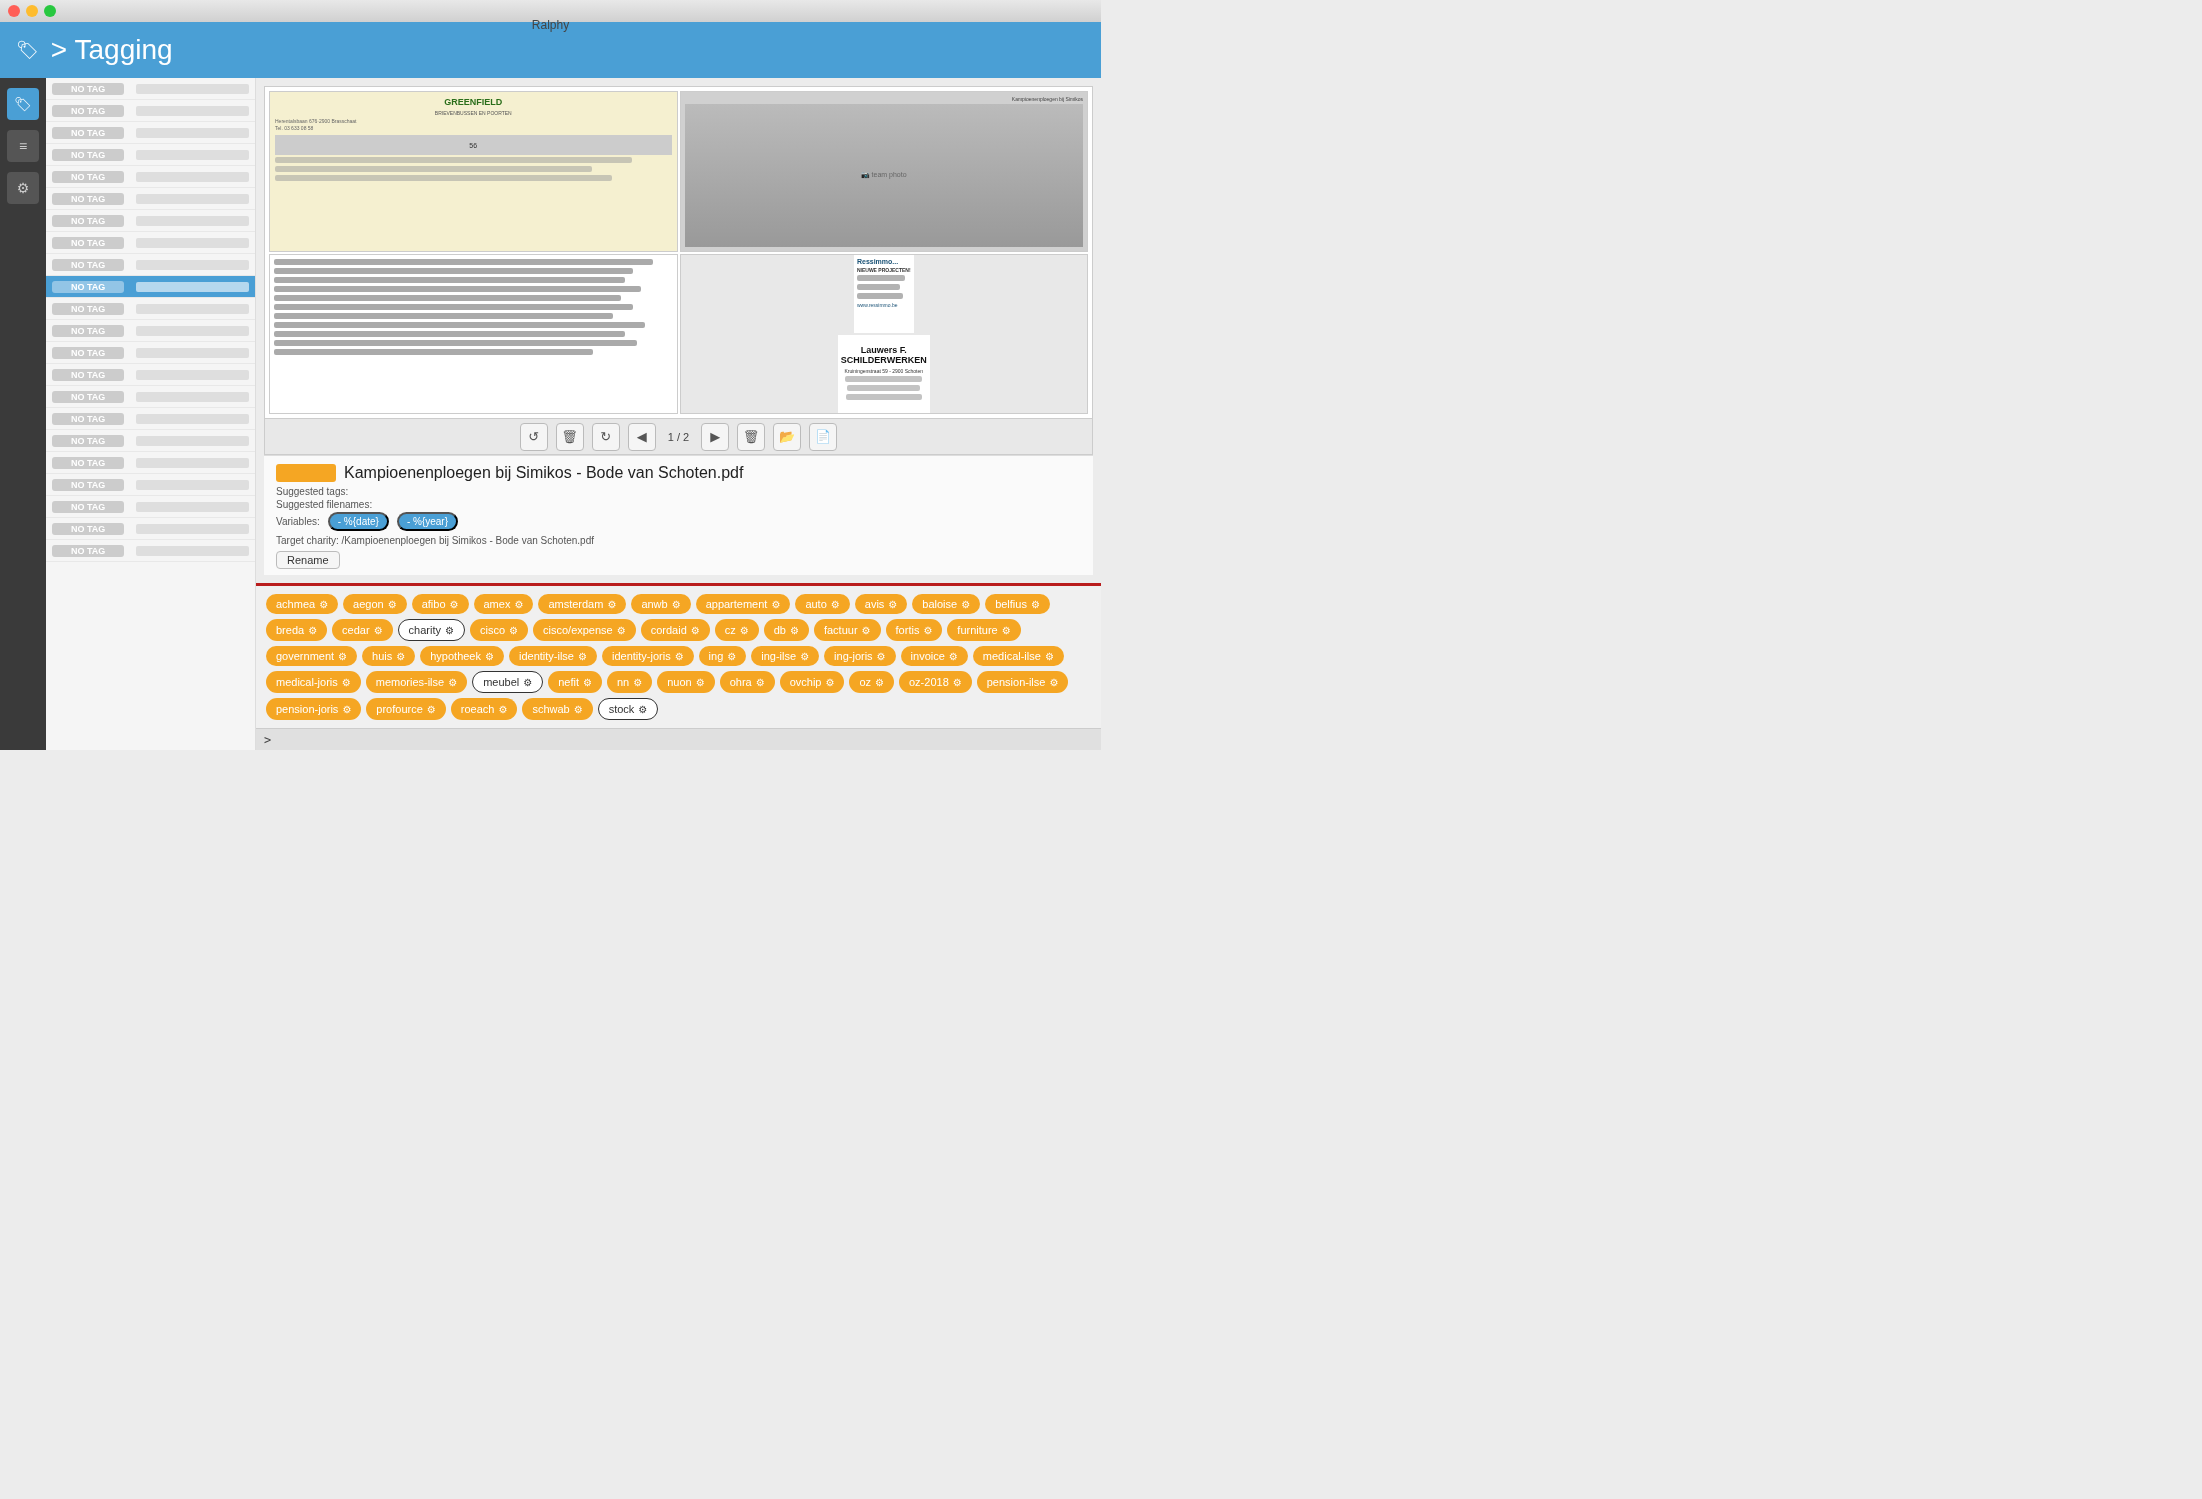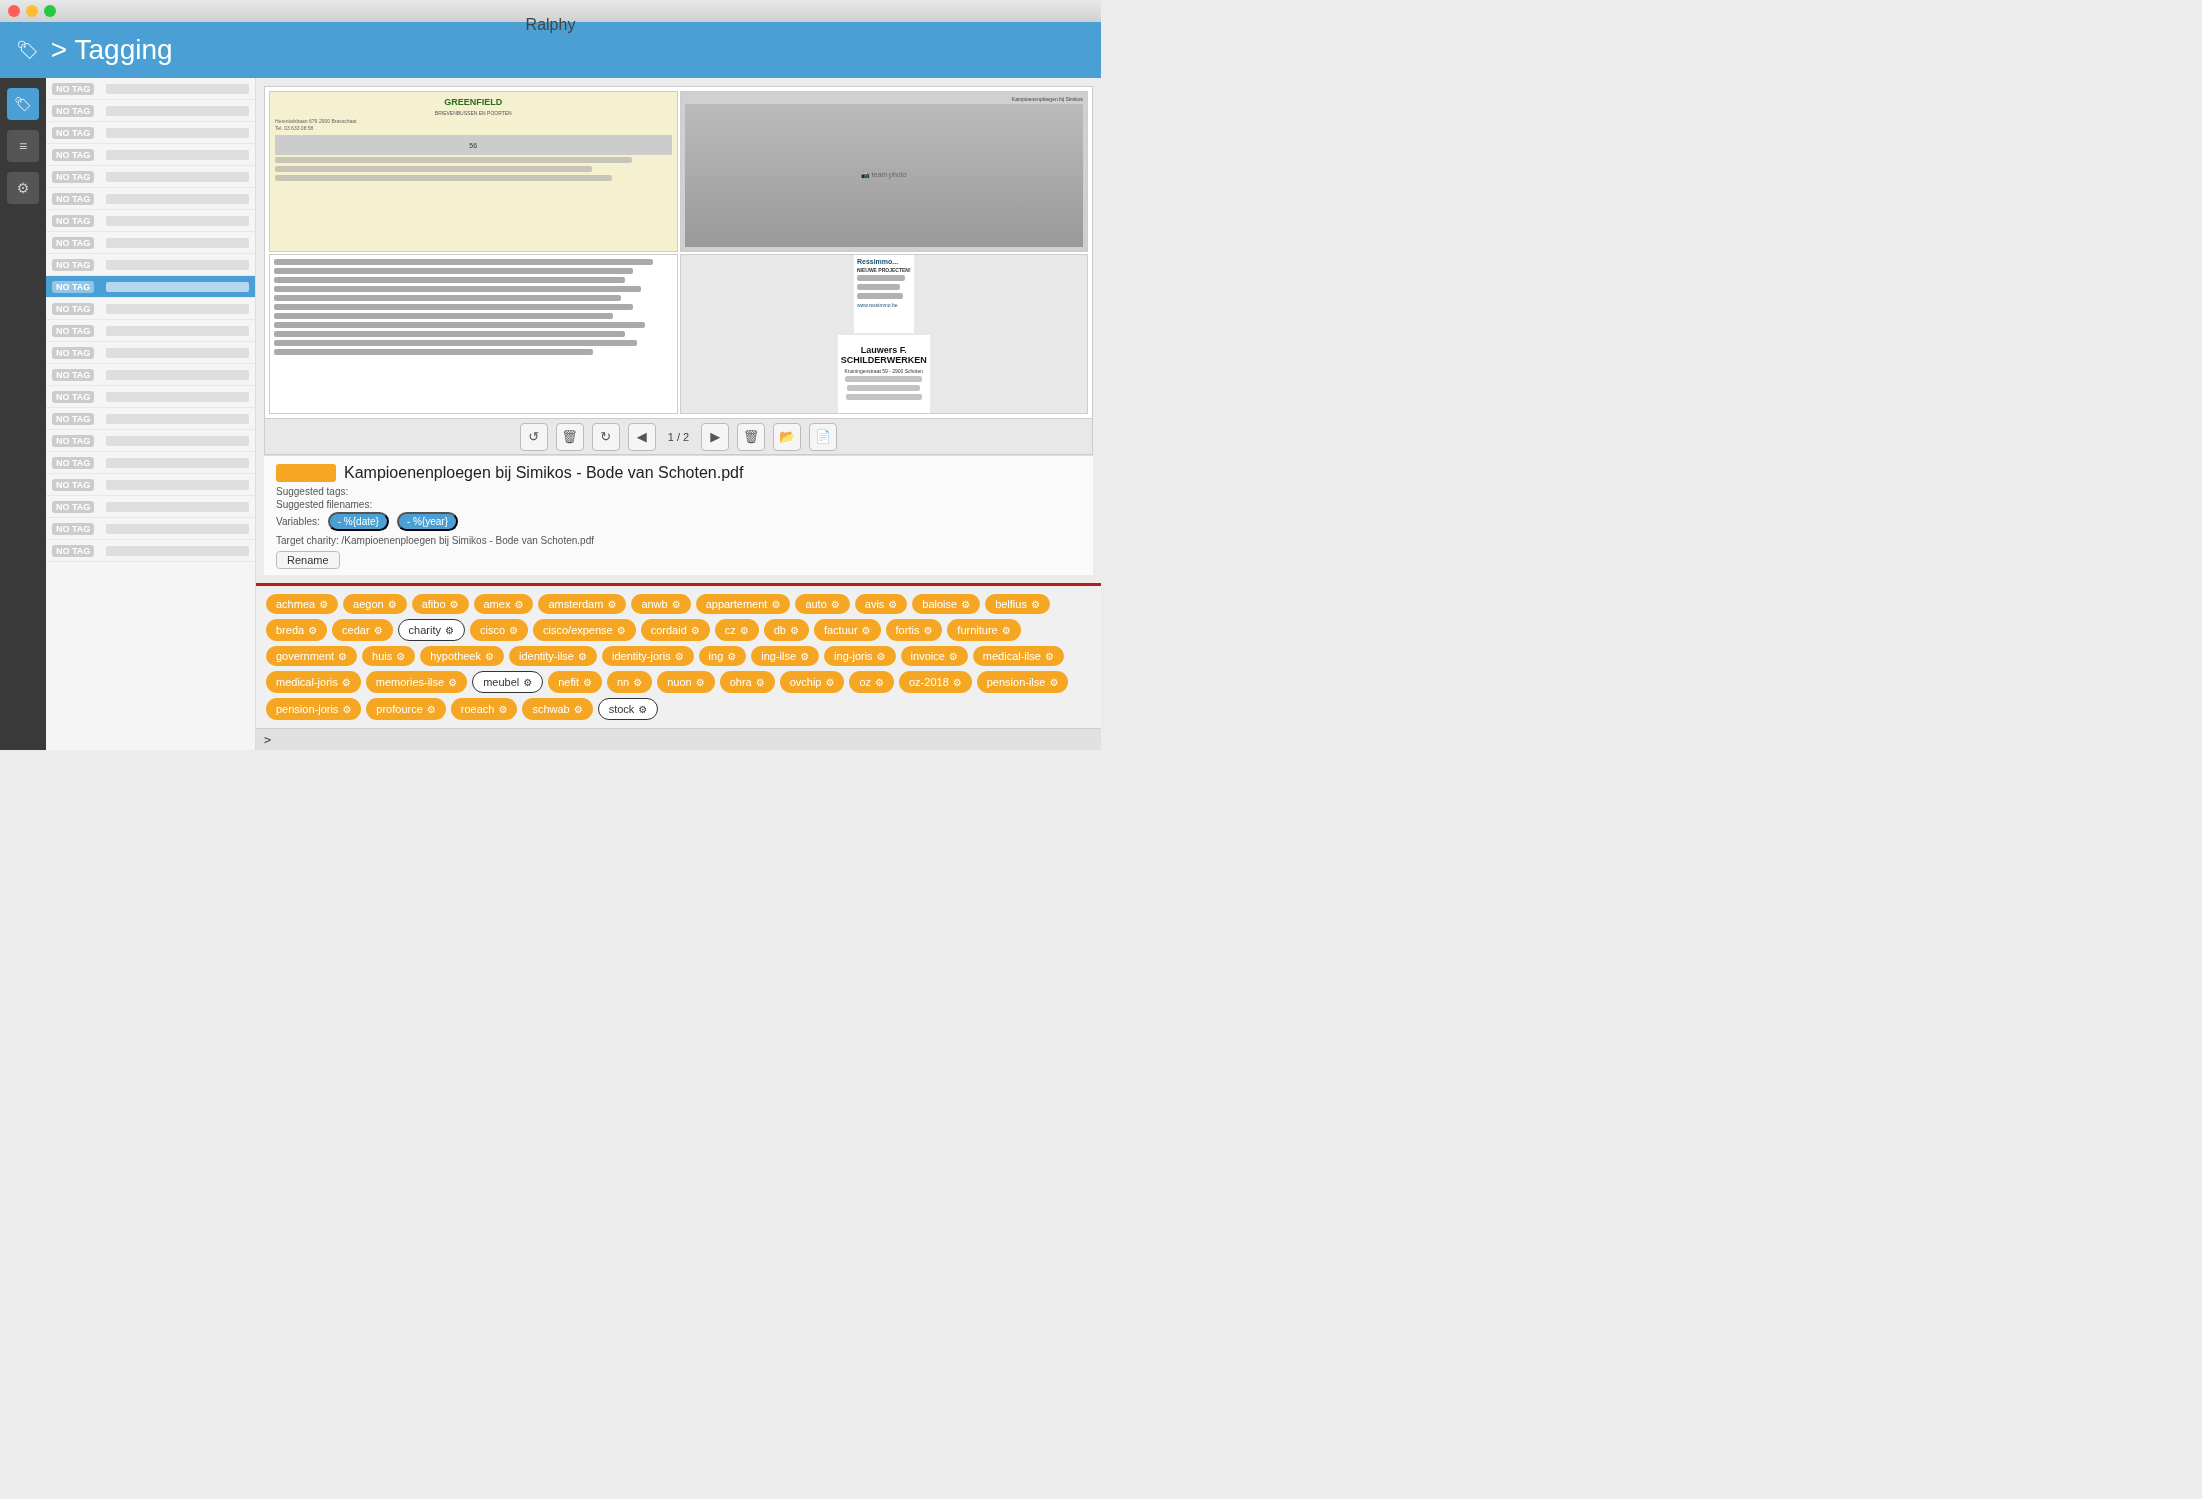--- a/index.html
+++ b/index.html
@@ -31,21 +31,21 @@
     .tb-btn {
       width: 12px; height: 12px;
       border-radius: 50%;
       border: none;
       cursor: pointer;
     }
     .tb-close { background: #ff5f57; }
     .tb-min { background: #febc2e; }
     .tb-max { background: #28c840; }
     .title-bar-title {
-      font-size: 16px;
+      font-size: 12px;
       color: #444;
       font-weight: 500;
       margin-top: 28px;
     }
 
     
     .header {
       background: #4a9fd5;
       height: 56px;
       display: flex;
@@ -111,21 +111,21 @@
       min-height: 22px;
     }
     .file-item.selected {
       background: #4a9fd5;
       color: white;
     }
     .file-item .no-tag {
       background: #ccc;
       color: #fff;
       font-size: 9px;
-      padding: 1px 4px;
+      padding: 1px 19px;
       border-radius: 3px;
       margin-right: 12px;
       flex-shrink: 0;
       font-weight: bold;
       text-align: right;
     }
     .file-item.selected .no-tag {
       background: rgba(255,255,255,0.4);
     }
     .file-item .file-name-blur {

